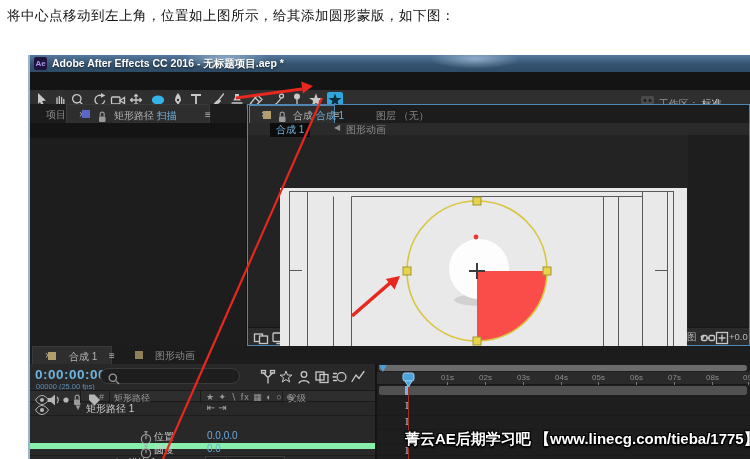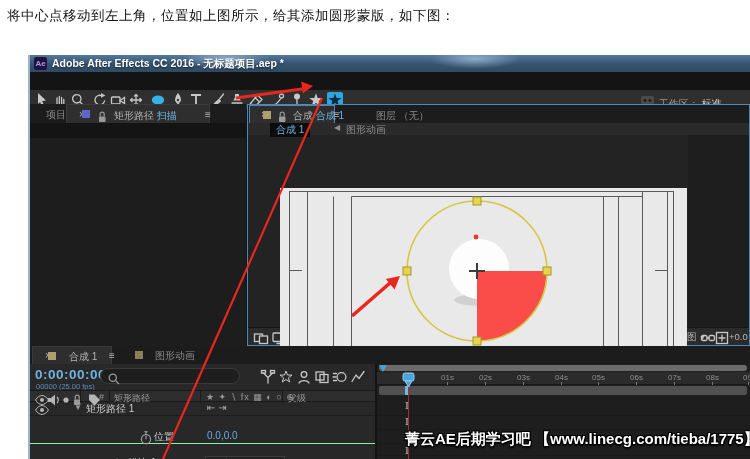--- a/index.html
+++ b/index.html
@@ -477,33 +477,45 @@
                   </g>
                   <circle cx="8" cy="8" r="2" fill="#b5b5b5"></circle>
                 </svg>
               </span>
             <span class="abs rowlabel" style="left:44px;top:1px;font-size:8px;color:#9a9a9a;">▼</span>
             <span class="abs rowlabel" style="left:56px;top:0px;">矩形路径 1</span>
             <span class="abs rowlabel" style="left:177px;top:0px;color:#aaa;"><span>⇤</span> <span>⇥</span></span>
           </div>
 
 
-          <div class="abs" style="left:0;top:28px;width:345px;height:13px;border-bottom:1px solid #86efac;">
+          <div class="abs" style="left:0;top:28px;width:345px;height:13px;border-bottom:6px solid #86efac;">
             <span class="abs ic" style="left:108px;top:0px;">
                 <svg width="16" height="16" viewBox="0 0 16 16">
                   <g stroke="#a8a8a8" stroke-width="1.1" fill="none">
                     <circle cx="8" cy="9.2" r="4.6"></circle>
                     <path d="M8 9.2 V6 M6.3 1.8 h3.4 M8 1.8 V4"></path>
                   </g>
                 </svg>
               </span>
             <span class="abs rowlabel" style="left:124px;top:0px;">位置</span>
             <span class="abs rowval" style="left:177px;top:0px;">0.0,0.0</span>
           </div>
 
+          <div class="abs" style="left:0;top:42px;width:345px;height:11px;border-bottom:1px solid #1d1d1d;">
+            <span class="abs ic" style="left:108px;top:0px;">
+                <svg width="16" height="16" viewBox="0 0 16 16">
+                  <g stroke="#a8a8a8" stroke-width="1.1" fill="none">
+                    <circle cx="8" cy="9.2" r="4.6"></circle>
+                    <path d="M8 9.2 V6 M6.3 1.8 h3.4 M8 1.8 V4"></path>
+                  </g>
+                </svg>
+              </span>
+            <span class="abs rowlabel" style="left:124px;top:-1px;">圆度</span>
+            <span class="abs rowval" style="left:177px;top:-1px;">0.0</span>
+          </div>
 
           <div class="abs" style="left:0;top:54px;width:345px;height:9px;">
             <span class="abs rowlabel" style="left:85px;top:0px;font-size:8px;color:#9a9a9a;">►</span>
             <span class="abs rowlabel" style="left:98px;top:0px;">描边 1</span>
             <div class="blendbox" style="left:175px;top:0px;width:80px;height:12px;">
               <span style="position:absolute;left:6px;top:0;">正常</span>
               <span style="position:absolute;right:4px;top:1px;font-size:7px;color:#999;">▼</span>
             </div>
           </div>
         </div>

